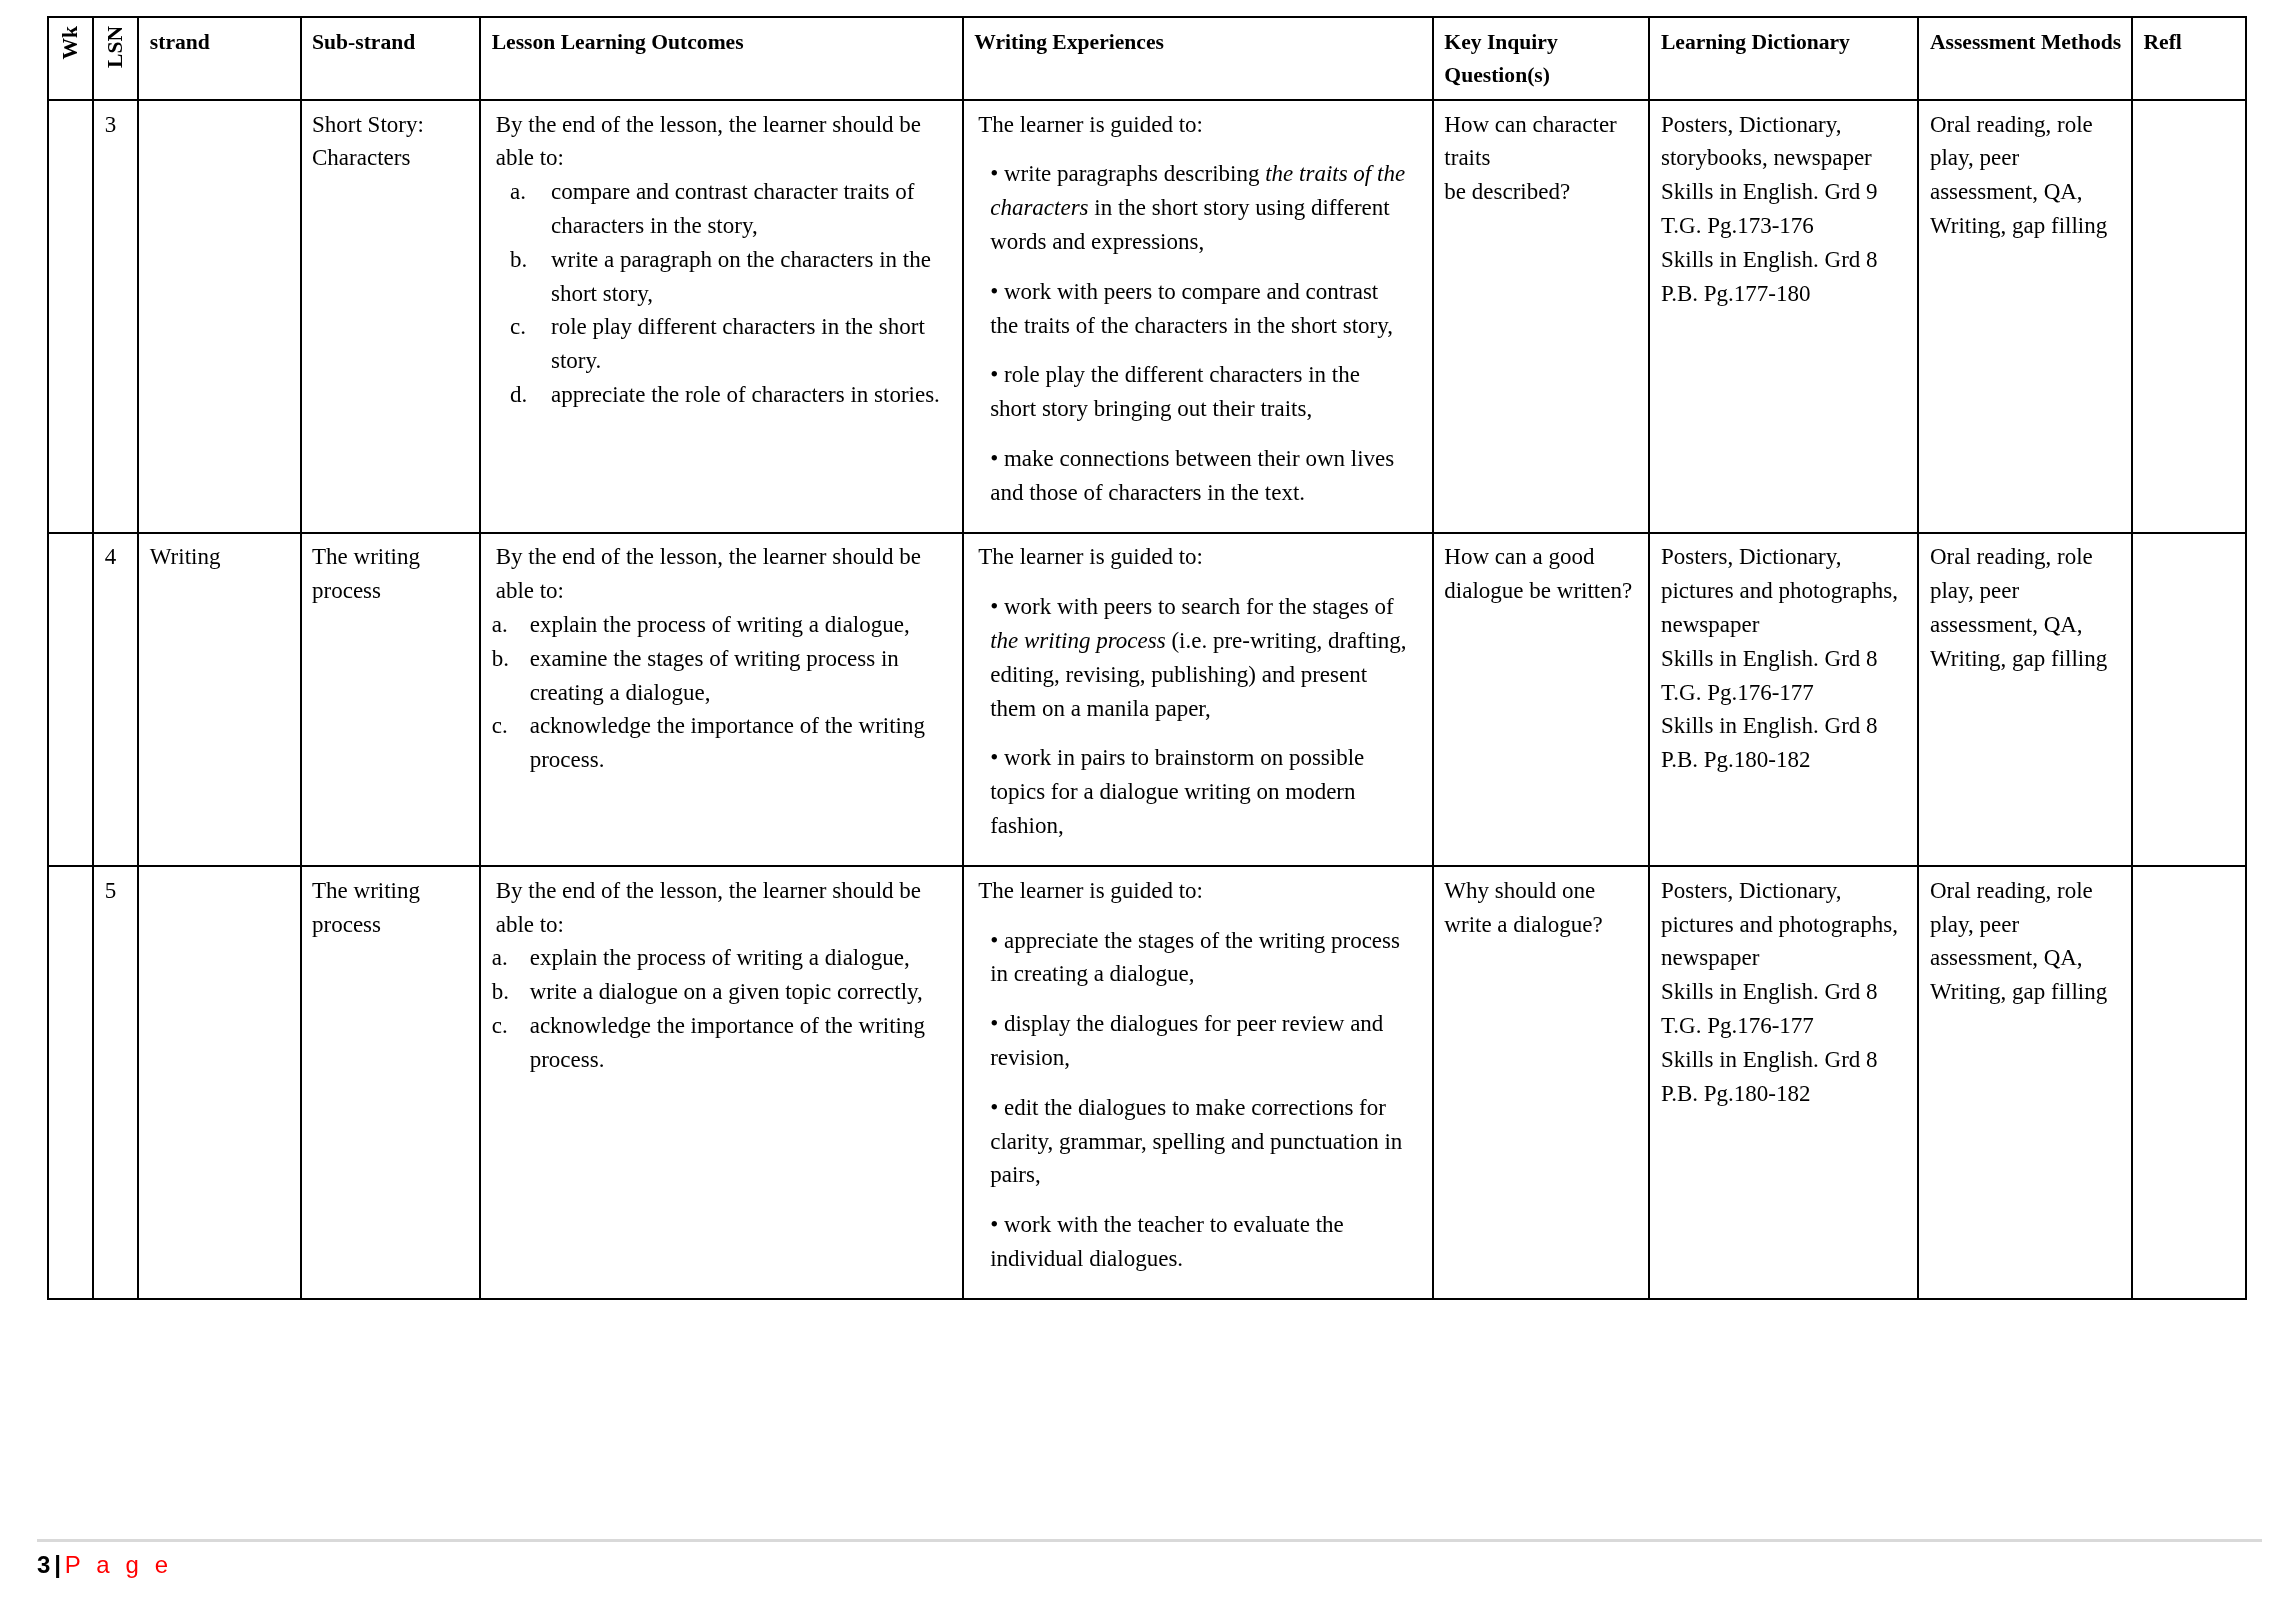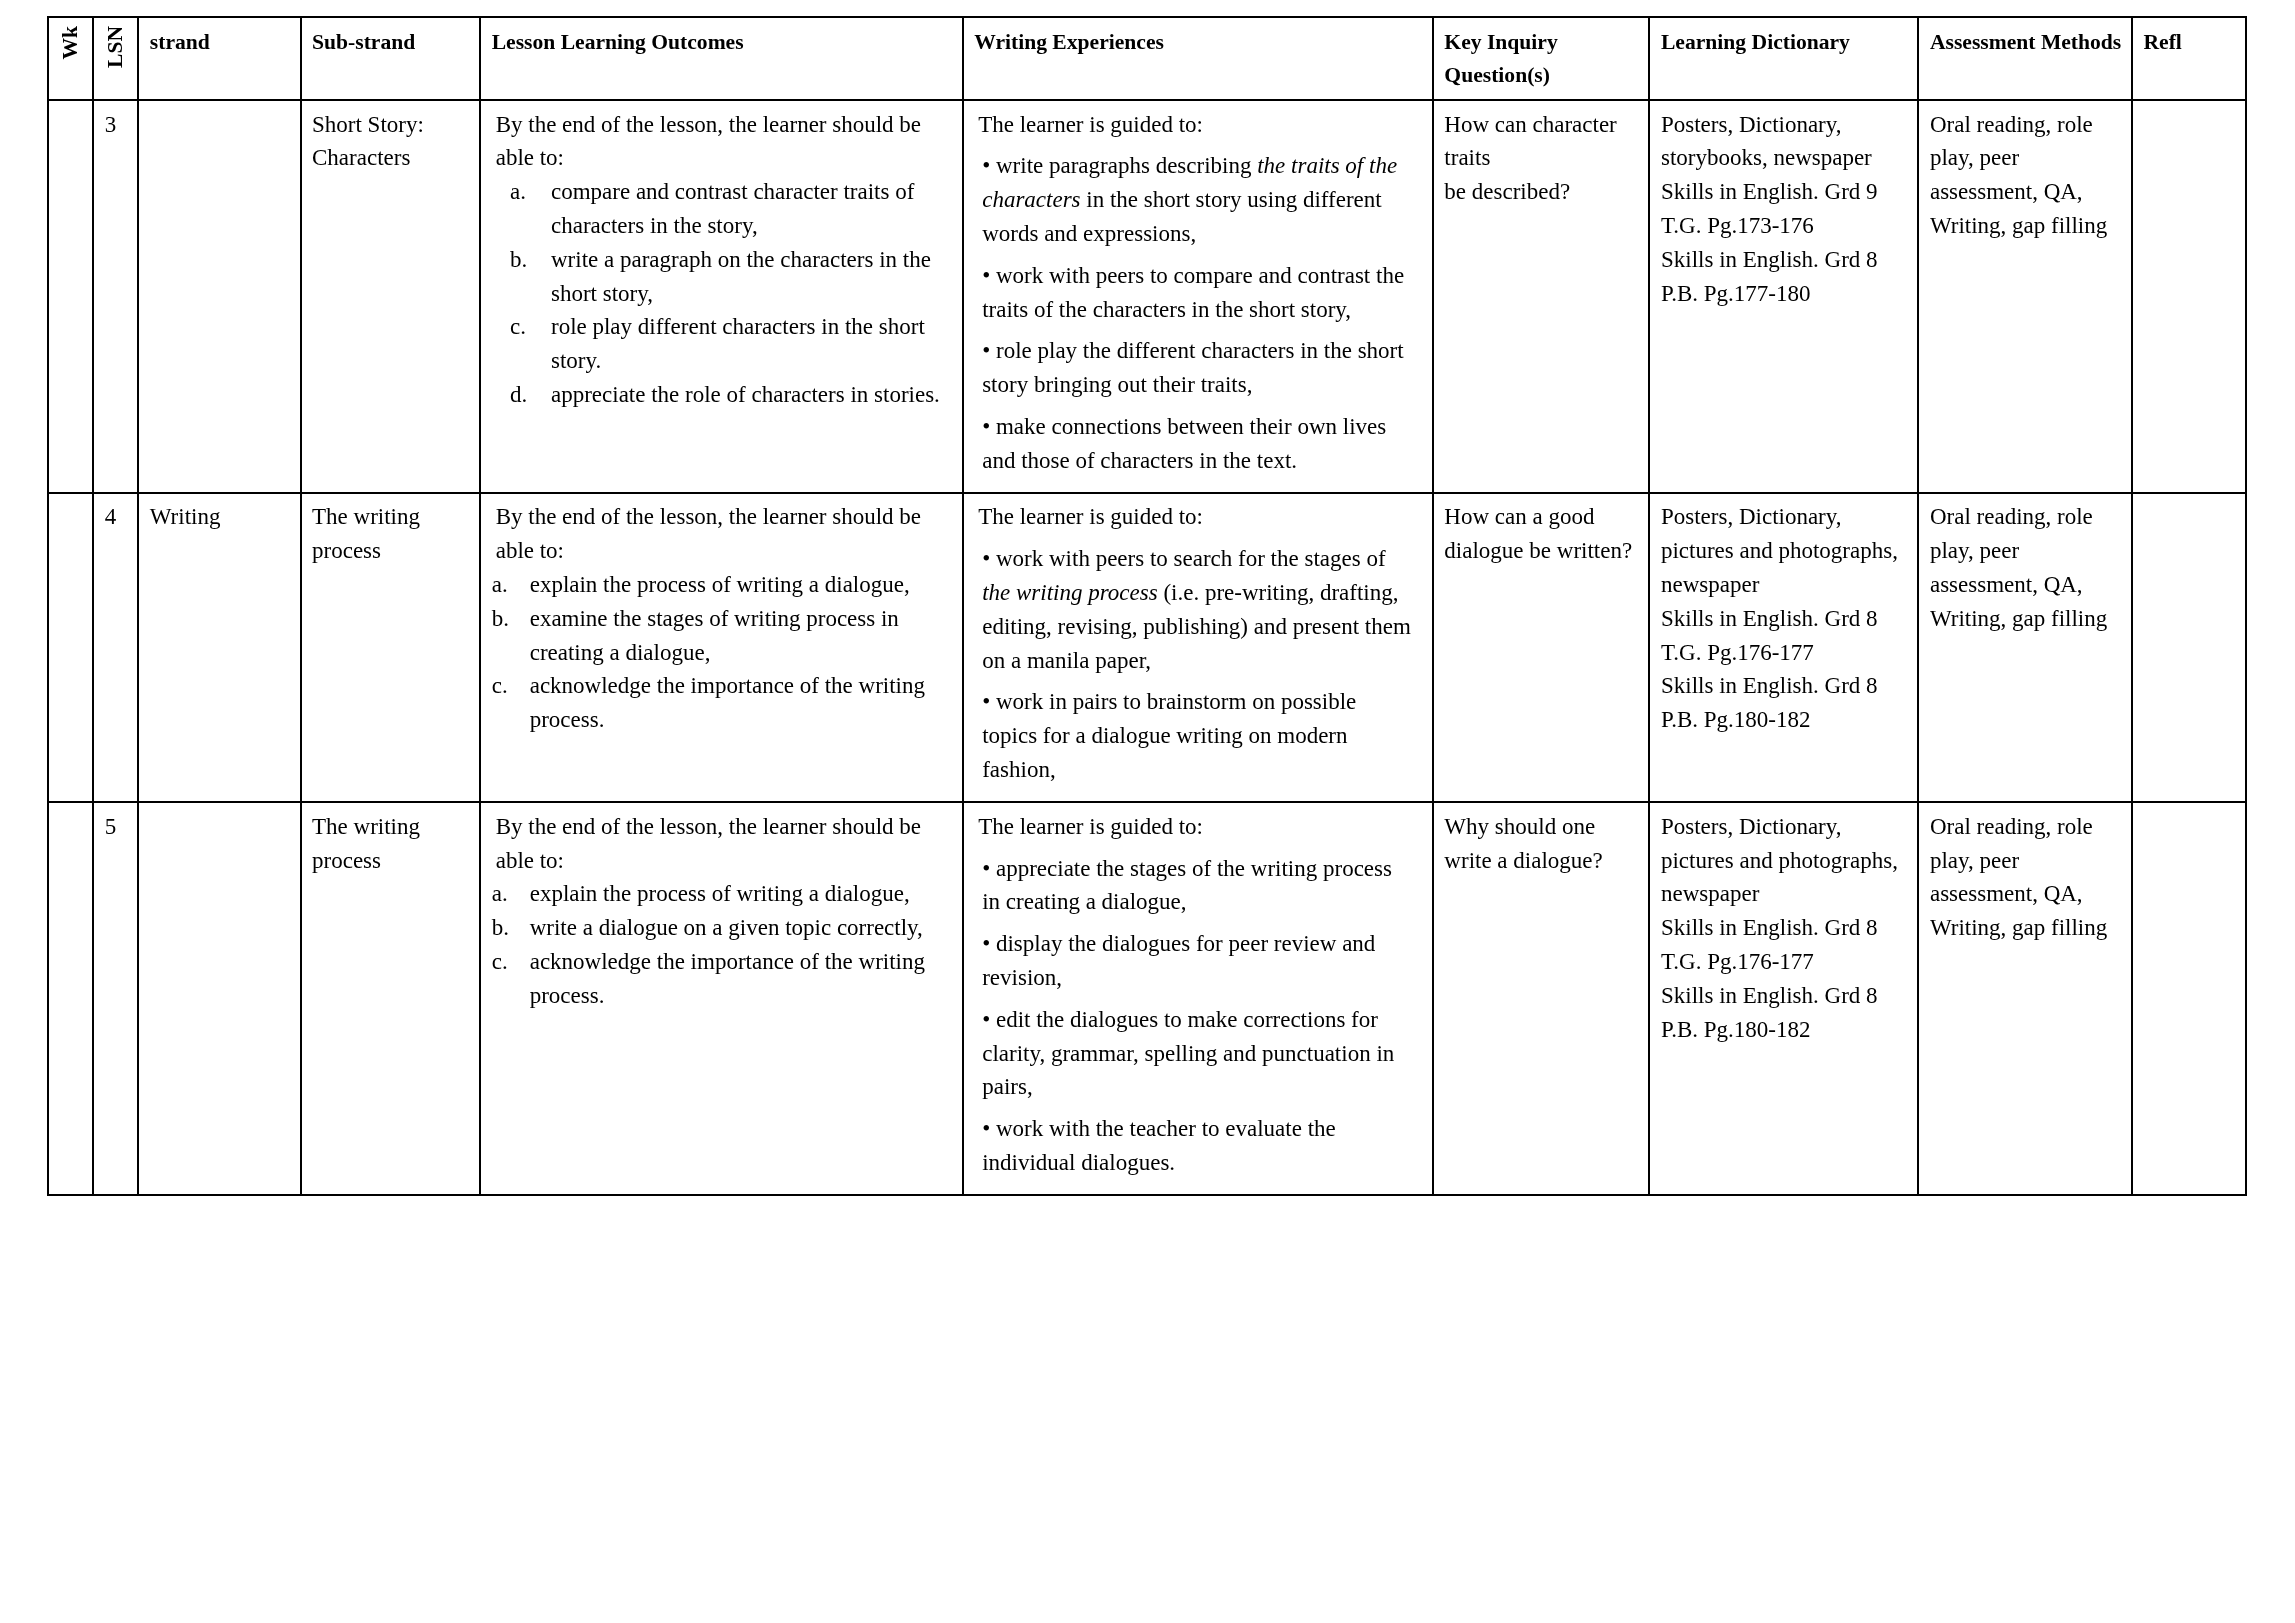--- a/index.html
+++ b/index.html
@@ -116,21 +116,21 @@
     padding-left: 18.3px;
   }
   ol.outcomes.indent li .mk { width: 41px; }
 
   ul.exp {
     margin: 0;
     padding: 0;
     list-style: none;
   }
   ul.exp li {
-    margin: 8px;
+    margin: 16px;
     text-indent: 0;
   }
   ul.exp li::before {
     content: "\2022\00a0";
   }
   em.it { font-style: italic; }
 
   .res-line { display: block; }
 
   
@@ -316,15 +316,21 @@
             <span class="res-line">Posters, Dictionary, pictures and photographs, newspaper</span>
             <span class="res-line">Skills in English. Grd 8 T.G. Pg.176-177</span>
             <span class="res-line">Skills in English. Grd 8 P.B. Pg.180-182</span>
           </td>
           <td>Oral reading, role play, peer assessment, QA, Writing, gap filling</td>
           <td class="refl-cell"></td>
         </tr>
       </tbody>
   </table>
 
+  <div class="footer">
+    <div class="rule"></div>
+    <div class="ftext">
+      <span class="fnum">3</span><span class="fbar">|</span><span class="fpage">P a g e</span>
+    </div>
+  </div>
 
 </div>
 
 
 </body></html>

